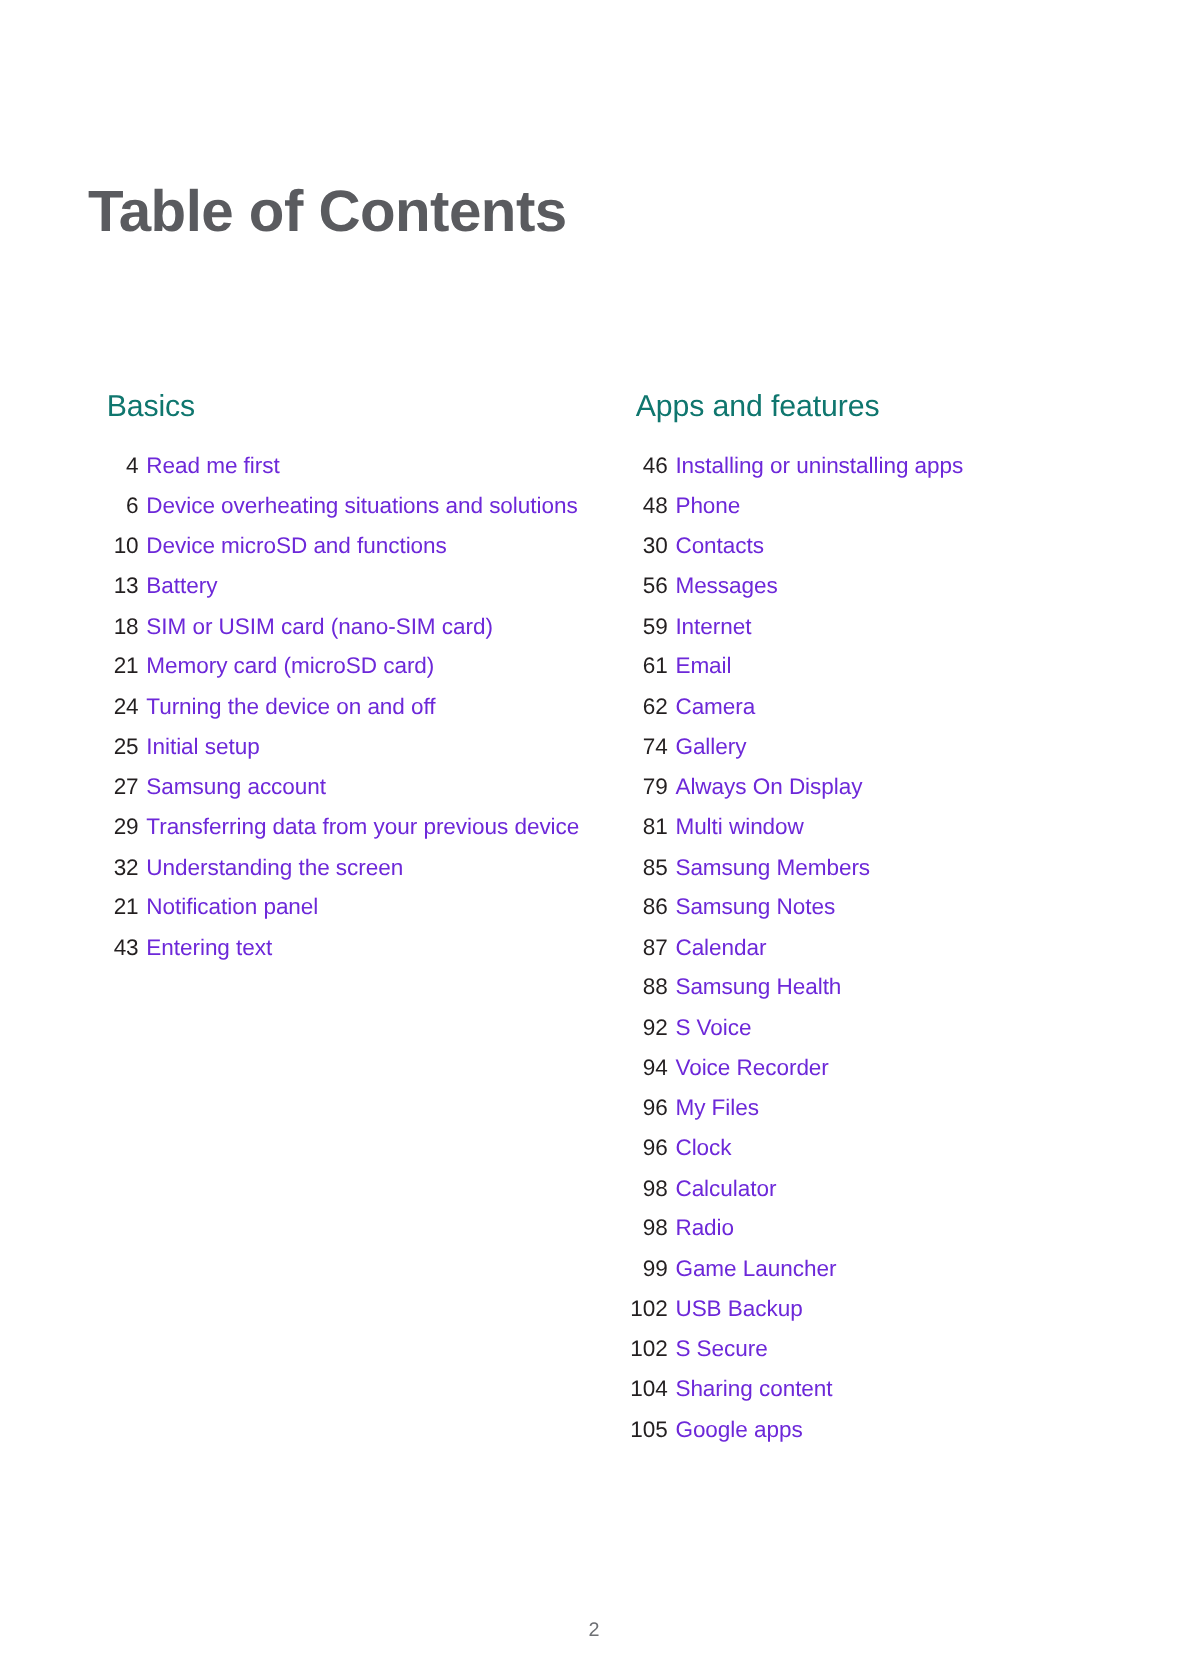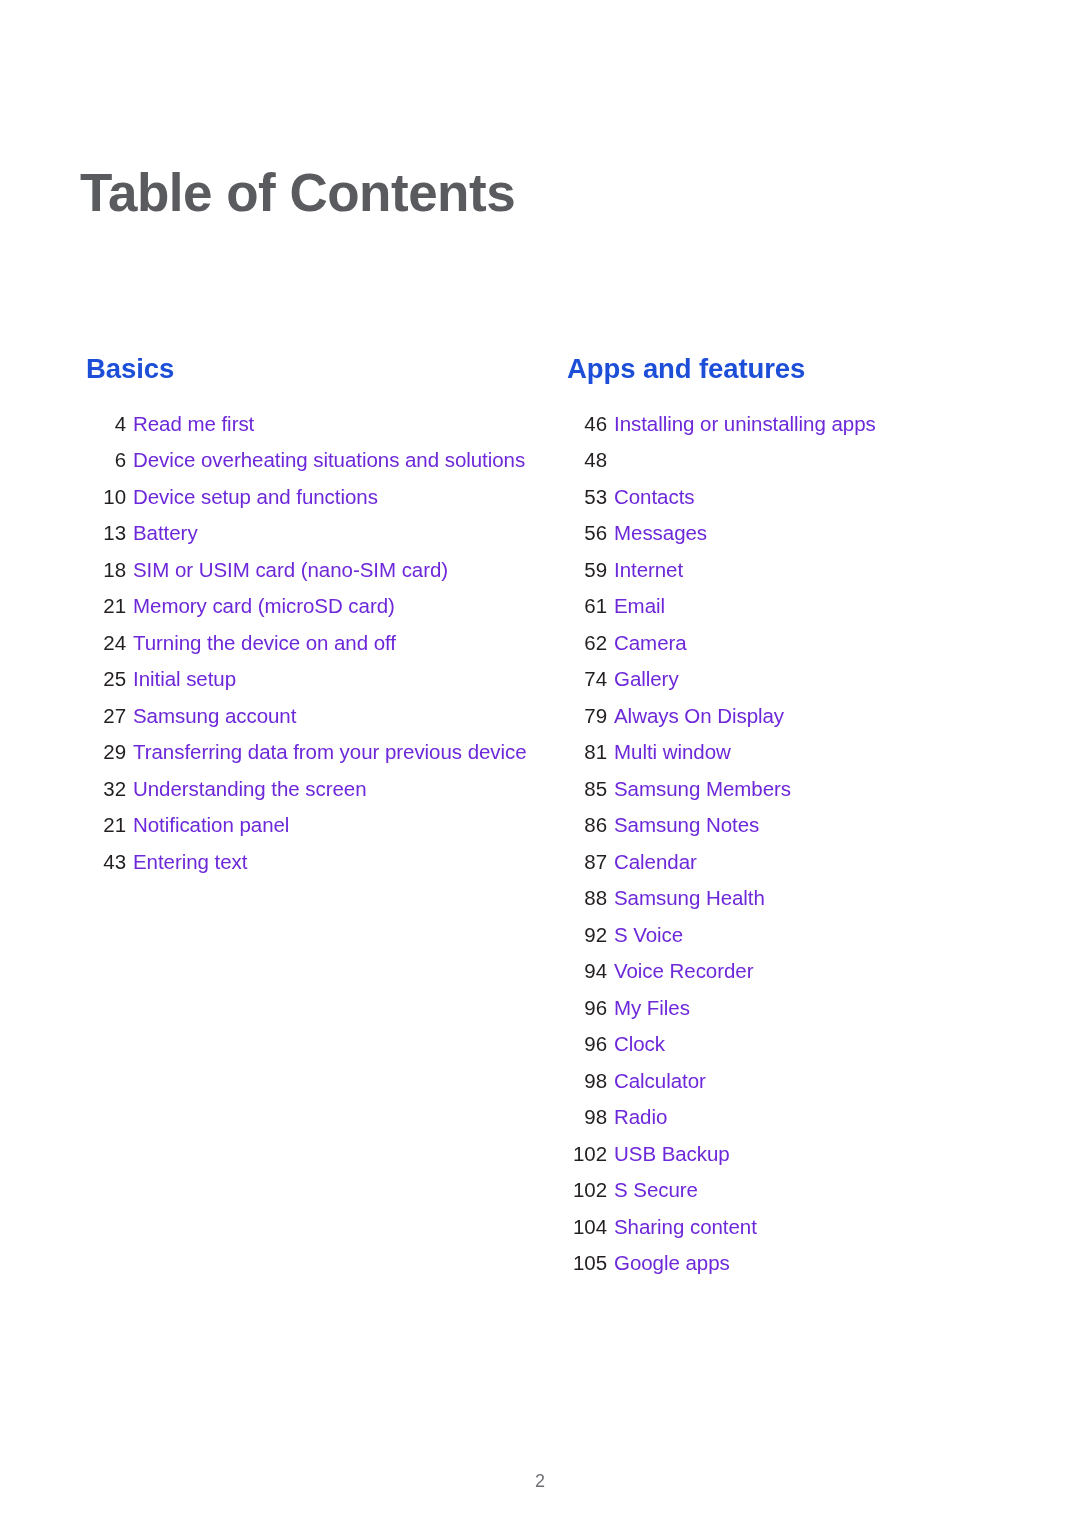--- a/index.html
+++ b/index.html
@@ -45,25 +45,25 @@
   }
   .column {
     position: absolute;
     top: 0;
   }
   .column.left  { left: 81px;  width: 450px; }
   .column.right { left: 562px; width: 440px; }
 
   .section-heading {
     font-size: 27.5px;
-    font-weight: 700;
-    color: #1d4ed8;
+    font-weight: 400;
+    color: #0f766e;
     letter-spacing: -0.1px;
     line-height: 1;
-    margin: 0 0 26px 5px;
+    margin: 0 0 26px 16px;
     white-space: nowrap;
   }
 
   .toc-list {
     margin: 0;
     padding: 0;
     list-style: none;
   }
 
   .toc-entry {
@@ -116,21 +116,21 @@
           <li class="toc-entry">
             <span class="toc-page">4</span>
             <span class="toc-title">Read me first</span>
           </li>
           <li class="toc-entry">
             <span class="toc-page">6</span>
             <span class="toc-title">Device overheating situations and solutions</span>
           </li>
           <li class="toc-entry">
             <span class="toc-page">10</span>
-            <span class="toc-title">Device setup and functions</span>
+            <span class="toc-title">Device microSD and functions</span>
           </li>
           <li class="toc-entry">
             <span class="toc-page">13</span>
             <span class="toc-title">Battery</span>
           </li>
           <li class="toc-entry">
             <span class="toc-page">18</span>
             <span class="toc-title">SIM or USIM card (nano-SIM card)</span>
           </li>
           <li class="toc-entry">
@@ -170,23 +170,24 @@
 
     <div class="column right">
       <h2 class="section-heading">Apps and features</h2>
       <ul class="toc-list">
           <li class="toc-entry">
             <span class="toc-page">46</span>
             <span class="toc-title">Installing or uninstalling apps</span>
           </li>
           <li class="toc-entry">
             <span class="toc-page">48</span>
-          </li>
-          <li class="toc-entry">
-            <span class="toc-page">53</span>
+            <span class="toc-title">Phone</span>
+          </li>
+          <li class="toc-entry">
+            <span class="toc-page">30</span>
             <span class="toc-title">Contacts</span>
           </li>
           <li class="toc-entry">
             <span class="toc-page">56</span>
             <span class="toc-title">Messages</span>
           </li>
           <li class="toc-entry">
             <span class="toc-page">59</span>
             <span class="toc-title">Internet</span>
           </li>
@@ -244,20 +245,24 @@
           </li>
           <li class="toc-entry">
             <span class="toc-page">98</span>
             <span class="toc-title">Calculator</span>
           </li>
           <li class="toc-entry">
             <span class="toc-page">98</span>
             <span class="toc-title">Radio</span>
           </li>
           <li class="toc-entry">
+            <span class="toc-page">99</span>
+            <span class="toc-title">Game Launcher</span>
+          </li>
+          <li class="toc-entry">
             <span class="toc-page">102</span>
             <span class="toc-title">USB Backup</span>
           </li>
           <li class="toc-entry">
             <span class="toc-page">102</span>
             <span class="toc-title">S Secure</span>
           </li>
           <li class="toc-entry">
             <span class="toc-page">104</span>
             <span class="toc-title">Sharing content</span>

